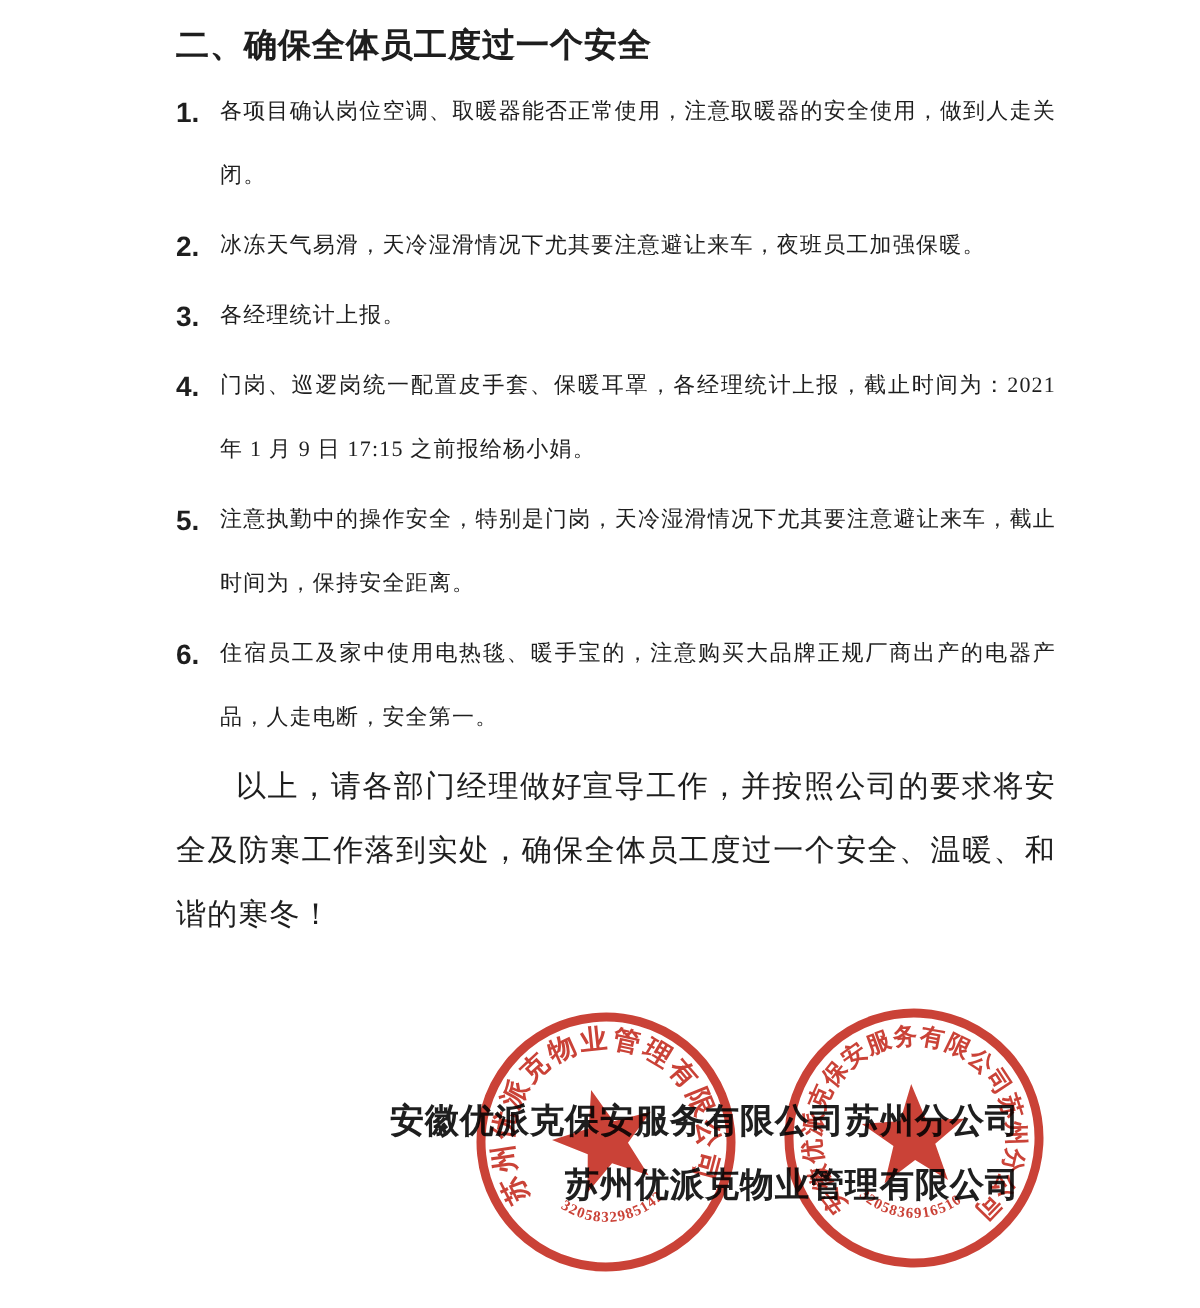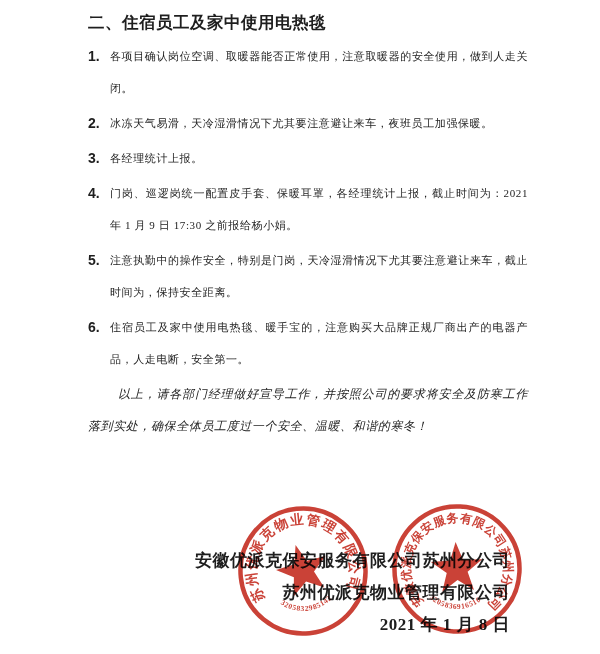--- a/index.html
+++ b/index.html
@@ -31,28 +31,27 @@
   }
   .item .txt {
     flex:1;
     font-size:11px;
     line-height:32px;
     letter-spacing:0.6px;
     text-align:justify;
     text-justify:inter-ideograph;
   }
   .closing {
-    font-size:12px;
+    font-size:15px;
     line-height:32px;
     letter-spacing:0.6px;
     text-align:justify;
     text-justify:inter-ideograph;
     text-indent:30px;
     margin-top:2px;
-    font-style:italic;
   }
   .signature {
     position:absolute;
     top:545px;
     right:90px;
     text-align:right;
     font-size:17px;
     font-weight:bold;
     line-height:32px;
     letter-spacing:0.5px;
@@ -74,54 +73,53 @@
   .ring-text-sm { font-size:12px;   letter-spacing:0.6px; }
   .ring-number  { font-size:7.5px;  letter-spacing:0.6px;
                   font-family:"Liberation Sans","DejaVu Sans",sans-serif; }
 </style>
 </head>
 <body>
 
 <div class="page">
 
   <div class="content">
-    <div class="doc-title">二、住宿员工及家中使用电热毯</div>
+    <div class="doc-title">二、确保全体员工度过一个安全</div>
 
     <div class="item">
       <span class="num">1.</span>
       <span class="txt">各项目确认岗位空调、取暖器能否正常使用，注意取暖器的安全使用，做到人走关闭。</span>
     </div>
     <div class="item">
       <span class="num">2.</span>
       <span class="txt">冰冻天气易滑，天冷湿滑情况下尤其要注意避让来车，夜班员工加强保暖。</span>
     </div>
     <div class="item">
       <span class="num">3.</span>
       <span class="txt">各经理统计上报。</span>
     </div>
     <div class="item">
       <span class="num">4.</span>
-      <span class="txt">门岗、巡逻岗统一配置皮手套、保暖耳罩，各经理统计上报，截止时间为：2021 年 1 月 9 日 17:30 之前报给杨小娟。</span>
+      <span class="txt">门岗、巡逻岗统一配置皮手套、保暖耳罩，各经理统计上报，截止时间为：2021 年 1 月 9 日 17:15 之前报给杨小娟。</span>
     </div>
     <div class="item">
       <span class="num">5.</span>
       <span class="txt">注意执勤中的操作安全，特别是门岗，天冷湿滑情况下尤其要注意避让来车，截止时间为，保持安全距离。</span>
     </div>
     <div class="item">
       <span class="num">6.</span>
       <span class="txt">住宿员工及家中使用电热毯、暖手宝的，注意购买大品牌正规厂商出产的电器产品，人走电断，安全第一。</span>
     </div>
 
     <div class="closing">以上，请各部门经理做好宣导工作，并按照公司的要求将安全及防寒工作落到实处，确保全体员工度过一个安全、温暖、和谐的寒冬！</div>
   </div>
 
   <div class="signature">
     <div>安徽优派克保安服务有限公司苏州分公司</div>
     <div>苏州优派克物业管理有限公司</div>
-    <div class="date">2021 年 1 月 8 日</div>
   </div>
 
   <svg class="stamp stamp-left" viewBox="0 0 132 132" xmlns="http://www.w3.org/2000/svg" xmlns:xlink="http://www.w3.org/1999/xlink">
     <defs>
       <path id="ringL" d="M 25.3 89.5 A 47 47 0 1 1 106.7 89.5"></path>
       <path id="numL" d="M 35.4 91.7 A 40 40 0 0 0 96.6 91.7"></path>
     </defs>
     <circle cx="66" cy="66" r="62.5" fill="none" stroke="#c3271b" stroke-width="4.5"></circle>
     <polygon transform="rotate(-10 66 66)" fill="#c3271b" points="66,39 72.47,57.10 91.68,57.66 76.46,69.40 81.87,87.84 66,77 50.13,87.84 55.54,69.40 40.32,57.66 59.53,57.10"></polygon>
     <text class="ring-text-lg" fill="#c3271b">

